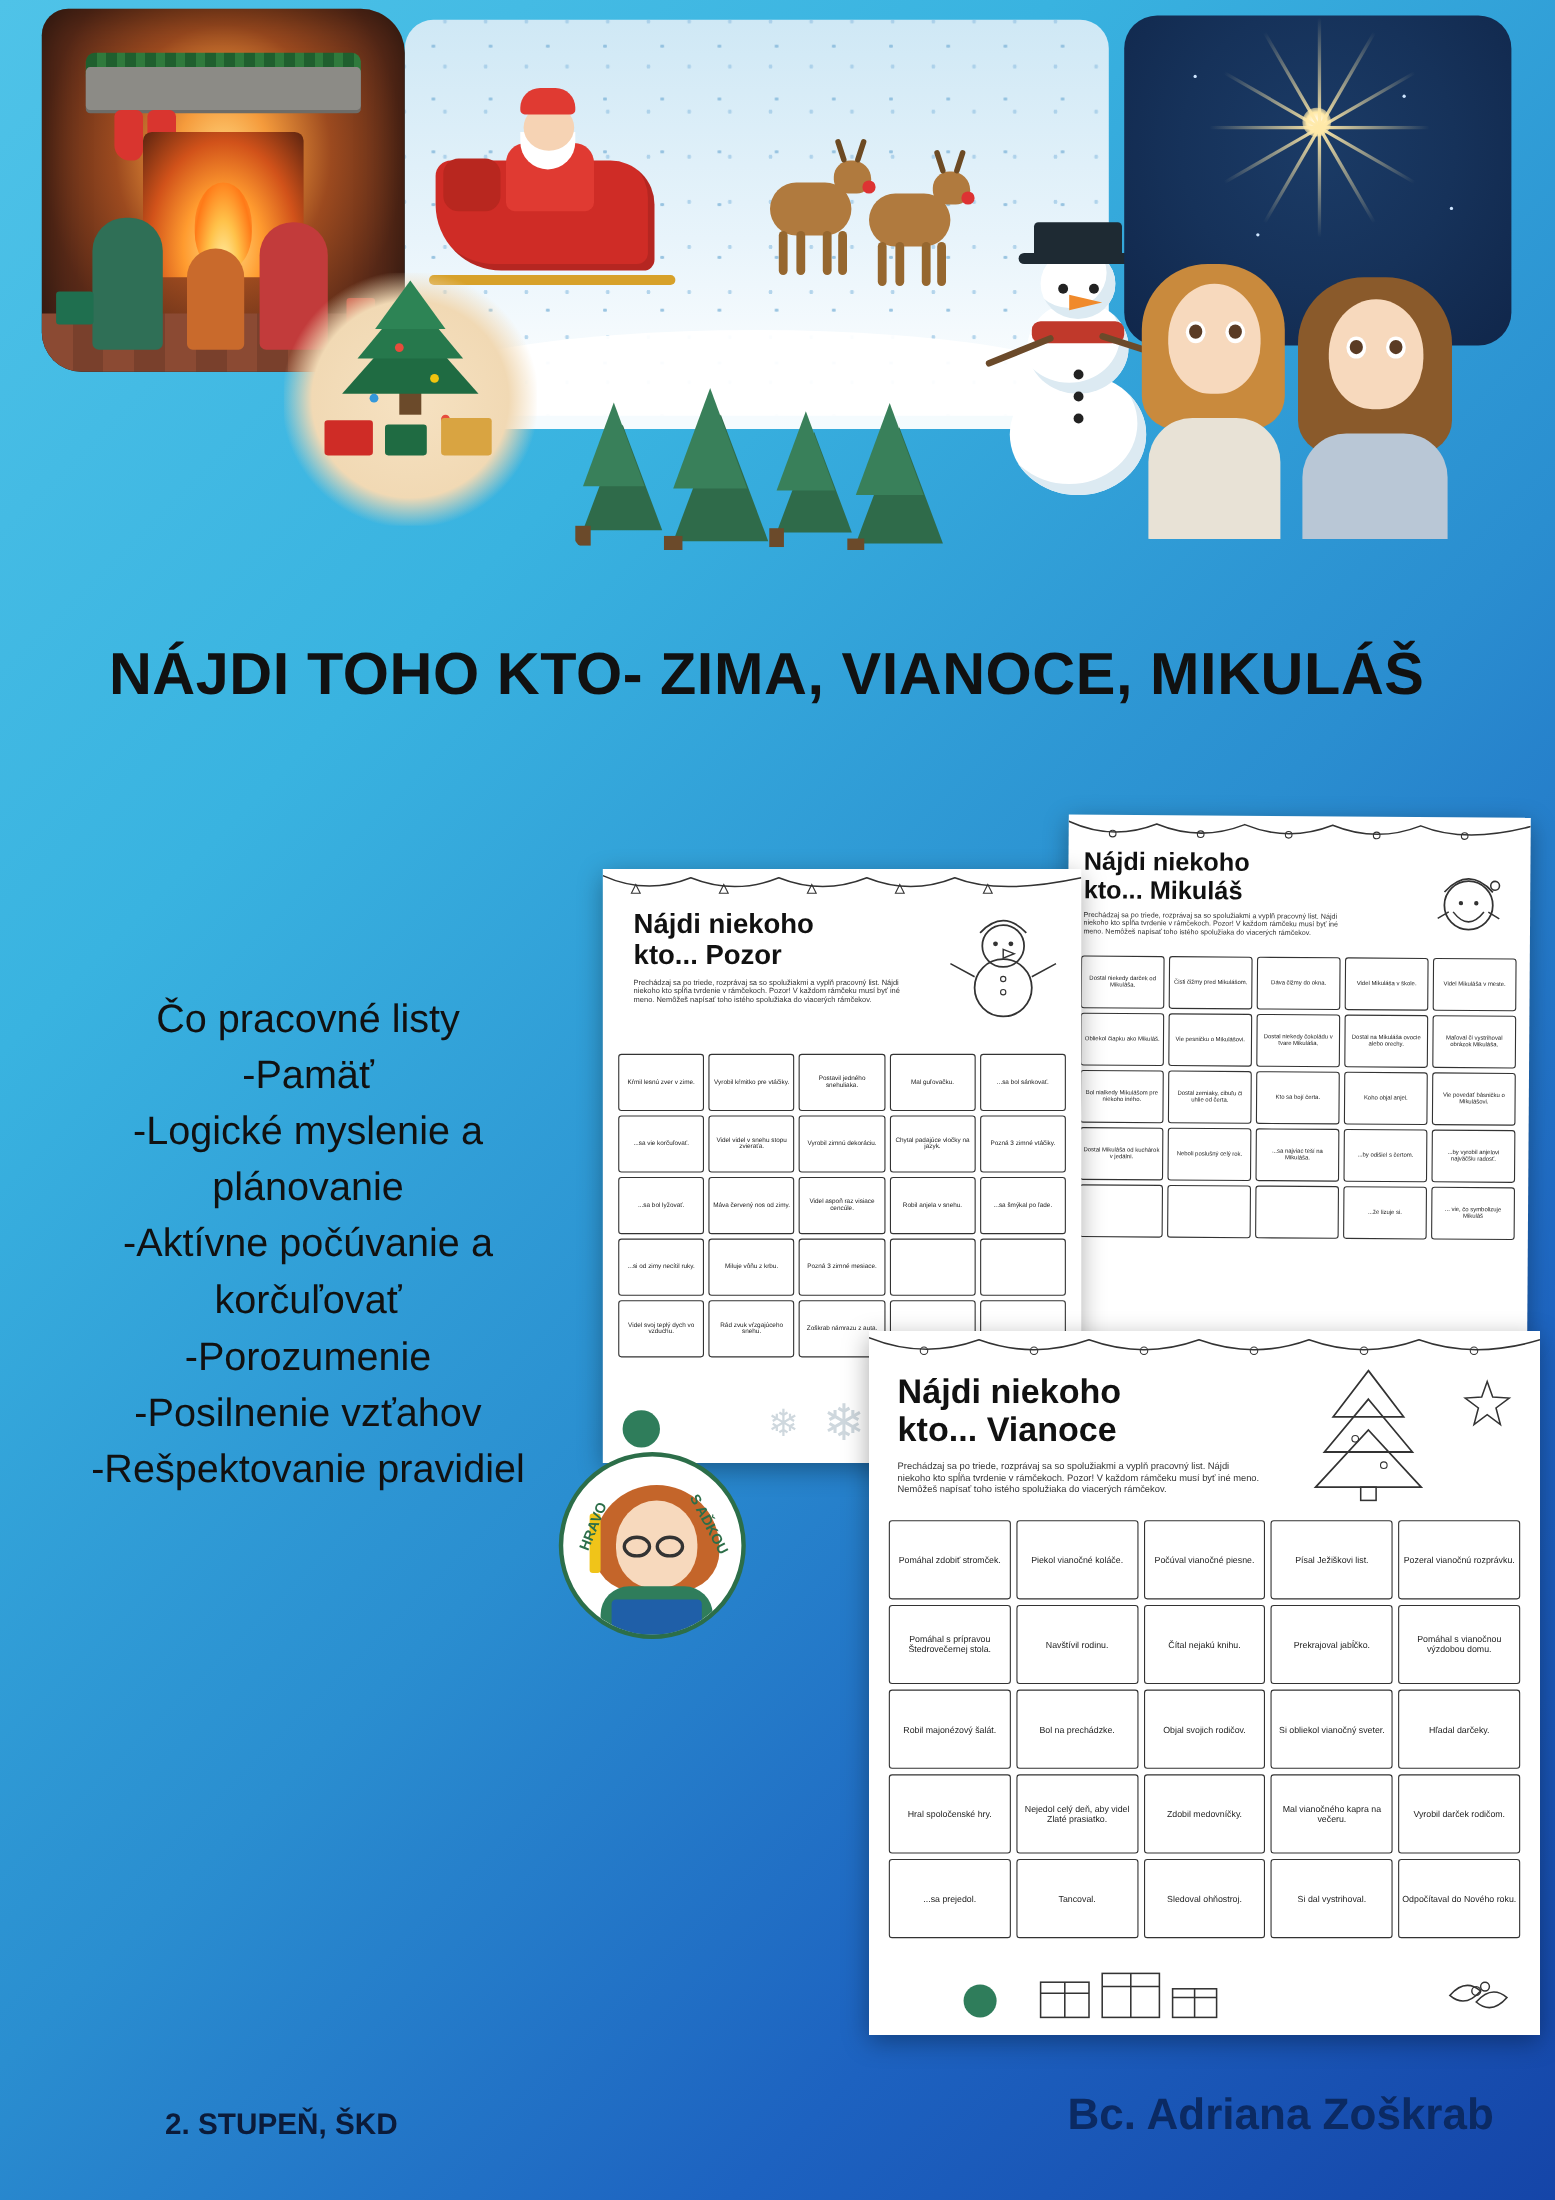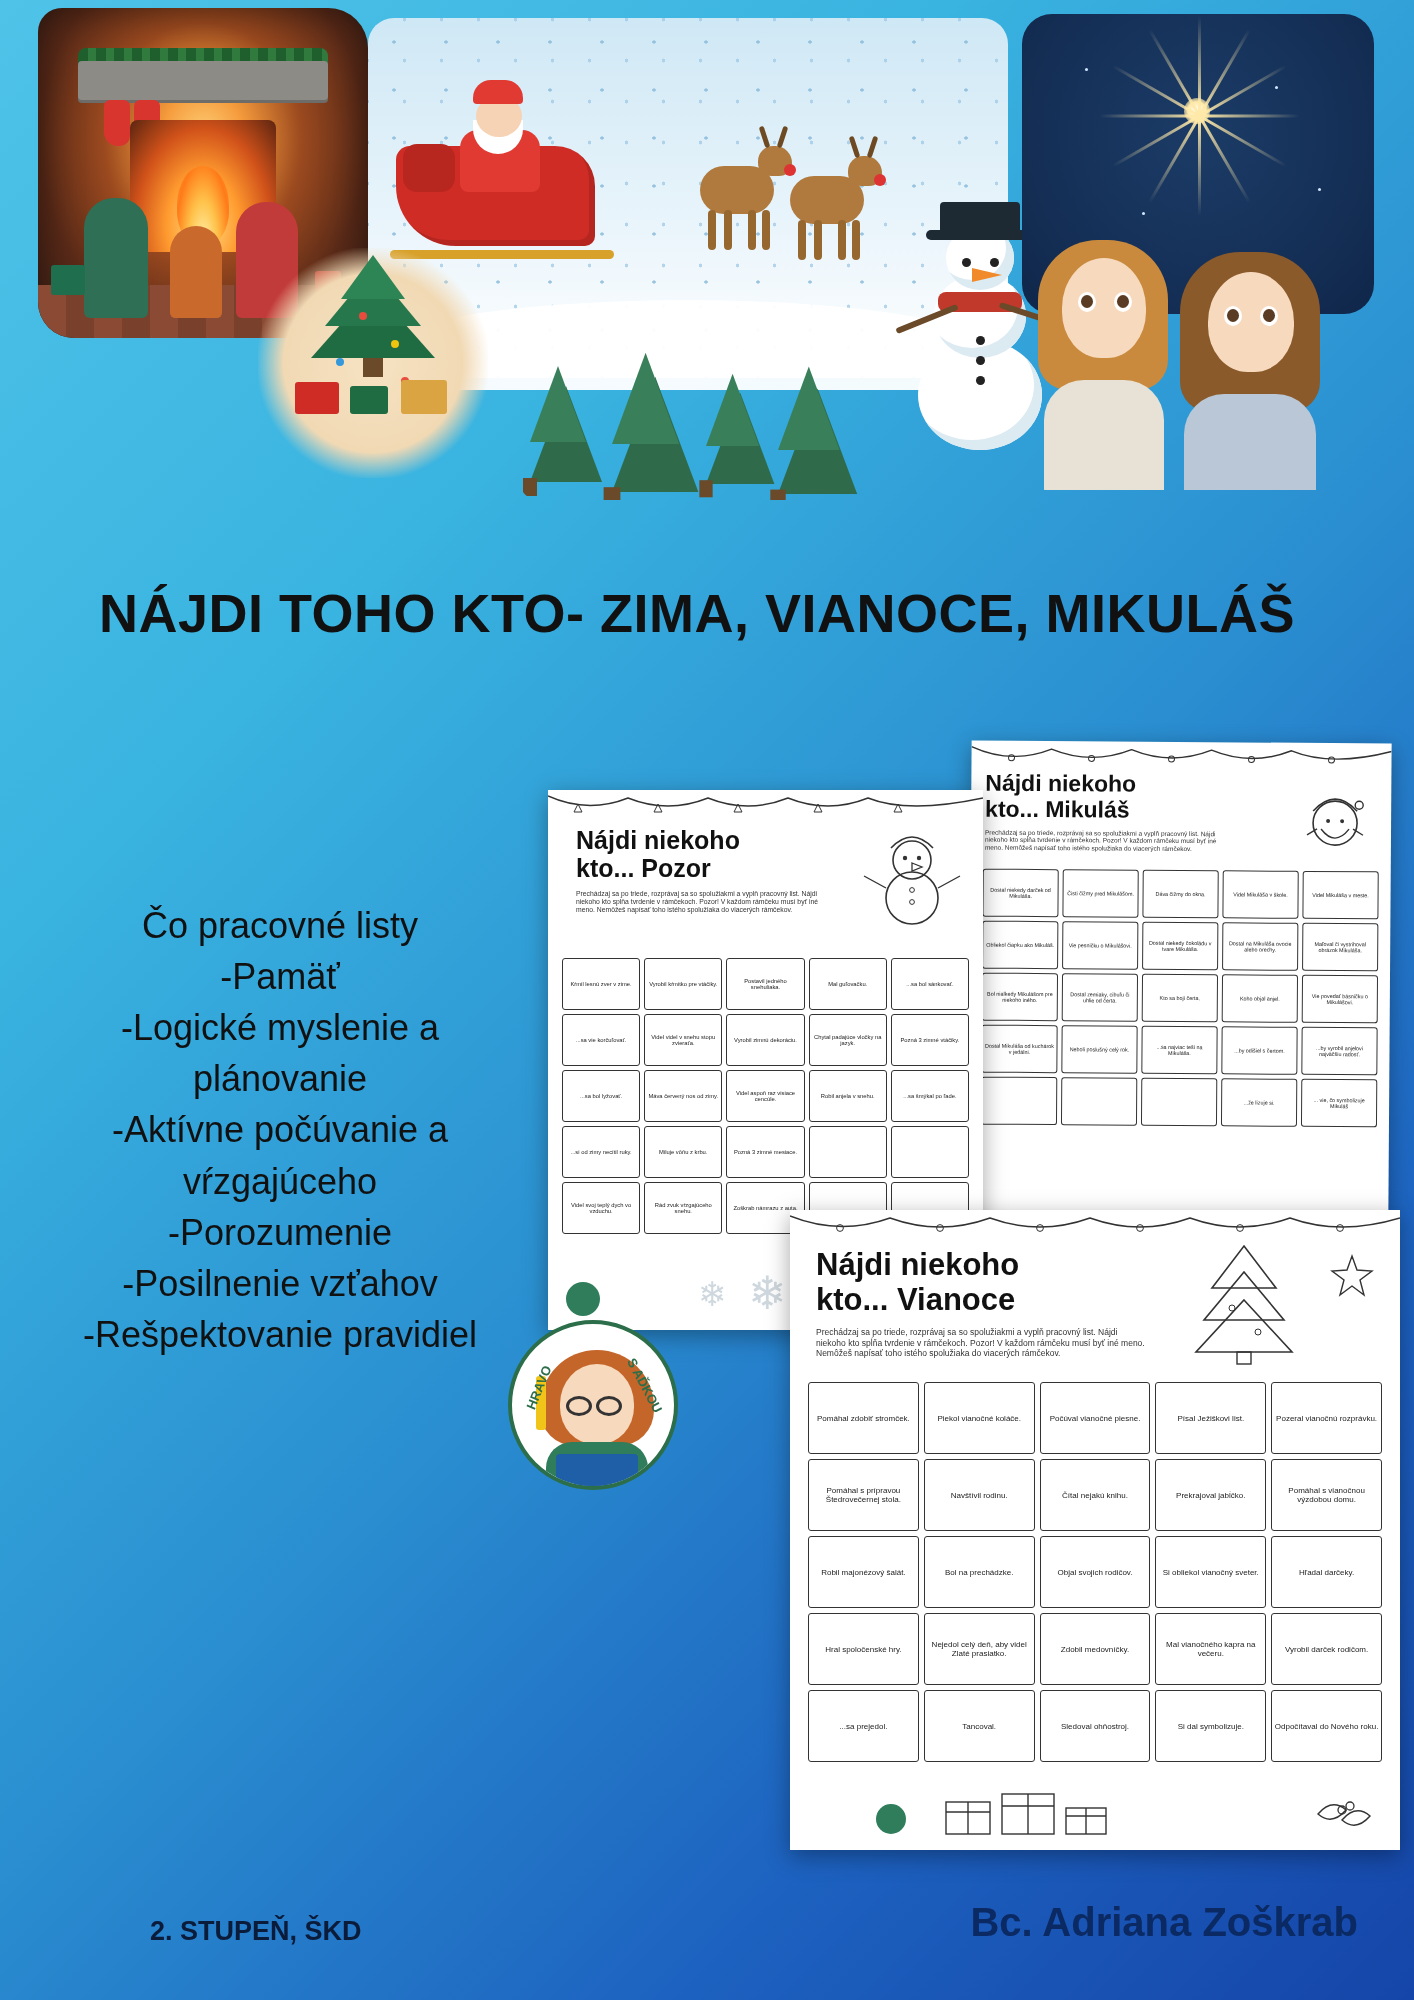--- a/index.html
+++ b/index.html
@@ -403,21 +403,21 @@
 </div>
 
 <div class="title">NÁJDI TOHO KTO- ZIMA, VIANOCE, MIKULÁŠ</div>
 
 <div class="bullets">
   <div class="b-line">Čo pracovné listy</div>
   <div class="b-line">-Pamäť</div>
   <div class="b-line">-Logické myslenie a</div>
   <div class="b-line">plánovanie</div>
   <div class="b-line">-Aktívne počúvanie a</div>
-  <div class="b-line">vŕzgajúceho</div>
+  <div class="b-line">korčuľovať</div>
   <div class="b-line">-Porozumenie</div>
   <div class="b-line">-Posilnenie vzťahov</div>
   <div class="b-line">-Rešpektovanie pravidiel</div>
 </div>
 
 <div class="sheet sheet-mikulas">
   <div class="sheet-inner">
     <div class="garland">
       <svg viewBox="0 0 420 26" preserveAspectRatio="none">
         <path d="M0,4 Q40,22 80,6 Q120,22 160,6 Q200,22 240,6 Q280,22 320,6 Q360,22 420,6" fill="none" stroke="#333" stroke-width="1.4"></path>
@@ -585,21 +585,21 @@
       <div class="cell">Si obliekol vianočný sveter.</div>
       <div class="cell">Hľadal darčeky.</div>
       <div class="cell">Hral spoločenské hry.</div>
       <div class="cell">Nejedol celý deň, aby videl Zlaté prasiatko.</div>
       <div class="cell">Zdobil medovníčky.</div>
       <div class="cell">Mal vianočného kapra na večeru.</div>
       <div class="cell">Vyrobil darček rodičom.</div>
       <div class="cell">...sa prejedol.</div>
       <div class="cell">Tancoval.</div>
       <div class="cell">Sledoval ohňostroj.</div>
-      <div class="cell">Si dal symbolizuje.</div>
+      <div class="cell">Si dal vystrihoval.</div>
       <div class="cell">Odpočítaval do Nového roku.</div>
     </div>
 
     <div style="position:absolute; left:86px; bottom:16px; width:30px; height:30px; border-radius:50%; background:#2f7d5b;"></div>
     <svg class="doodle" style="left:150px; bottom:10px;" width="200" height="60" viewBox="0 0 200 60">
       <rect x="6" y="22" width="44" height="32" fill="none" stroke="#333" stroke-width="1.4"></rect>
       <path d="M28,22 L28,54 M6,32 L50,32" stroke="#333" stroke-width="1.4"></path>
       <rect x="62" y="14" width="52" height="40" fill="none" stroke="#333" stroke-width="1.4"></rect>
       <path d="M88,14 L88,54 M62,26 L114,26" stroke="#333" stroke-width="1.4"></path>
       <rect x="126" y="28" width="40" height="26" fill="none" stroke="#333" stroke-width="1.4"></rect>

